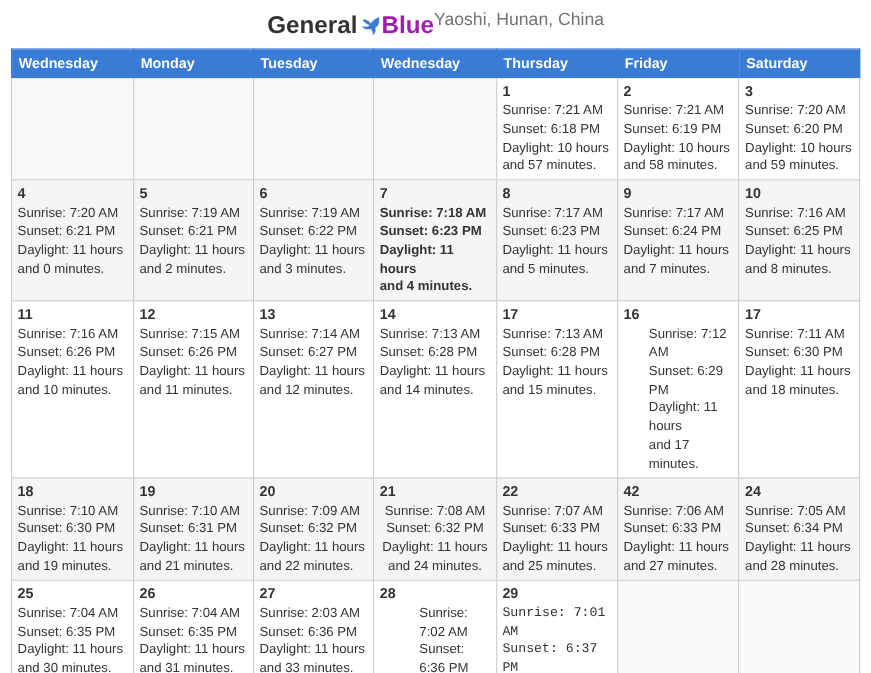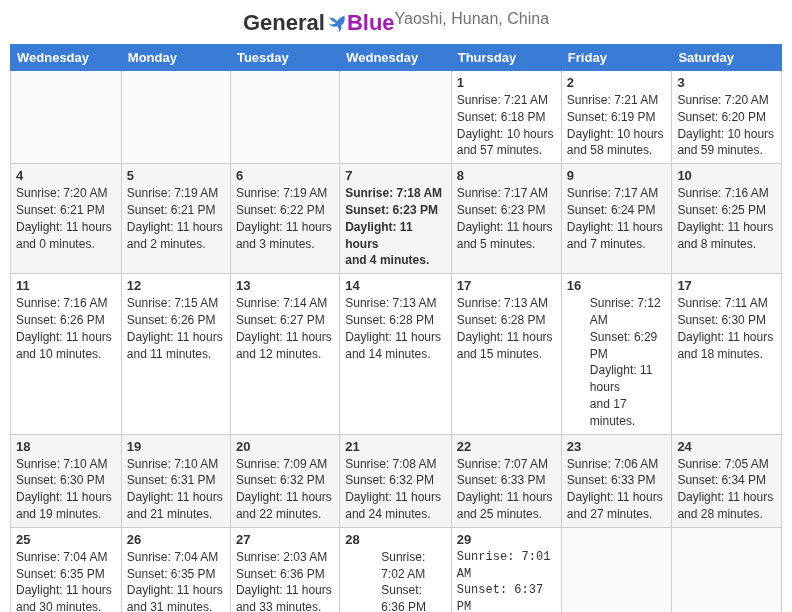--- a/index.html
+++ b/index.html
@@ -267,34 +267,34 @@
         </td>
         <td>
           <span class="day-num">20</span>
           <div class="day-info" style="white-space: pre-wrap;">Sunrise: 7:09 AM
 Sunset: 6:32 PM
 Daylight: 11 hours
 and 22 minutes.</div>
         </td>
         <td>
           <span class="day-num">21</span>
-          <div class="day-info" style="white-space: pre-wrap;">Sunrise: 7:08 AM
+          <div class="day-info" style="white-space: pre-wrap; text-align: center;">Sunrise: 7:08 AM
 Sunset: 6:32 PM
 Daylight: 11 hours
 and 24 minutes.</div>
         </td>
         <td>
           <span class="day-num">22</span>
           <div class="day-info" style="white-space: pre-wrap;">Sunrise: 7:07 AM
 Sunset: 6:33 PM
 Daylight: 11 hours
 and 25 minutes.</div>
         </td>
         <td>
-          <span class="day-num">23</span>
+          <span class="day-num">42</span>
           <div class="day-info" style="white-space: pre-wrap;">Sunrise: 7:06 AM
 Sunset: 6:33 PM
 Daylight: 11 hours
 and 27 minutes.</div>
         </td>
         <td>
           <span class="day-num">24</span>
           <div class="day-info" style="white-space: pre-wrap;">Sunrise: 7:05 AM
 Sunset: 6:34 PM
 Daylight: 11 hours

